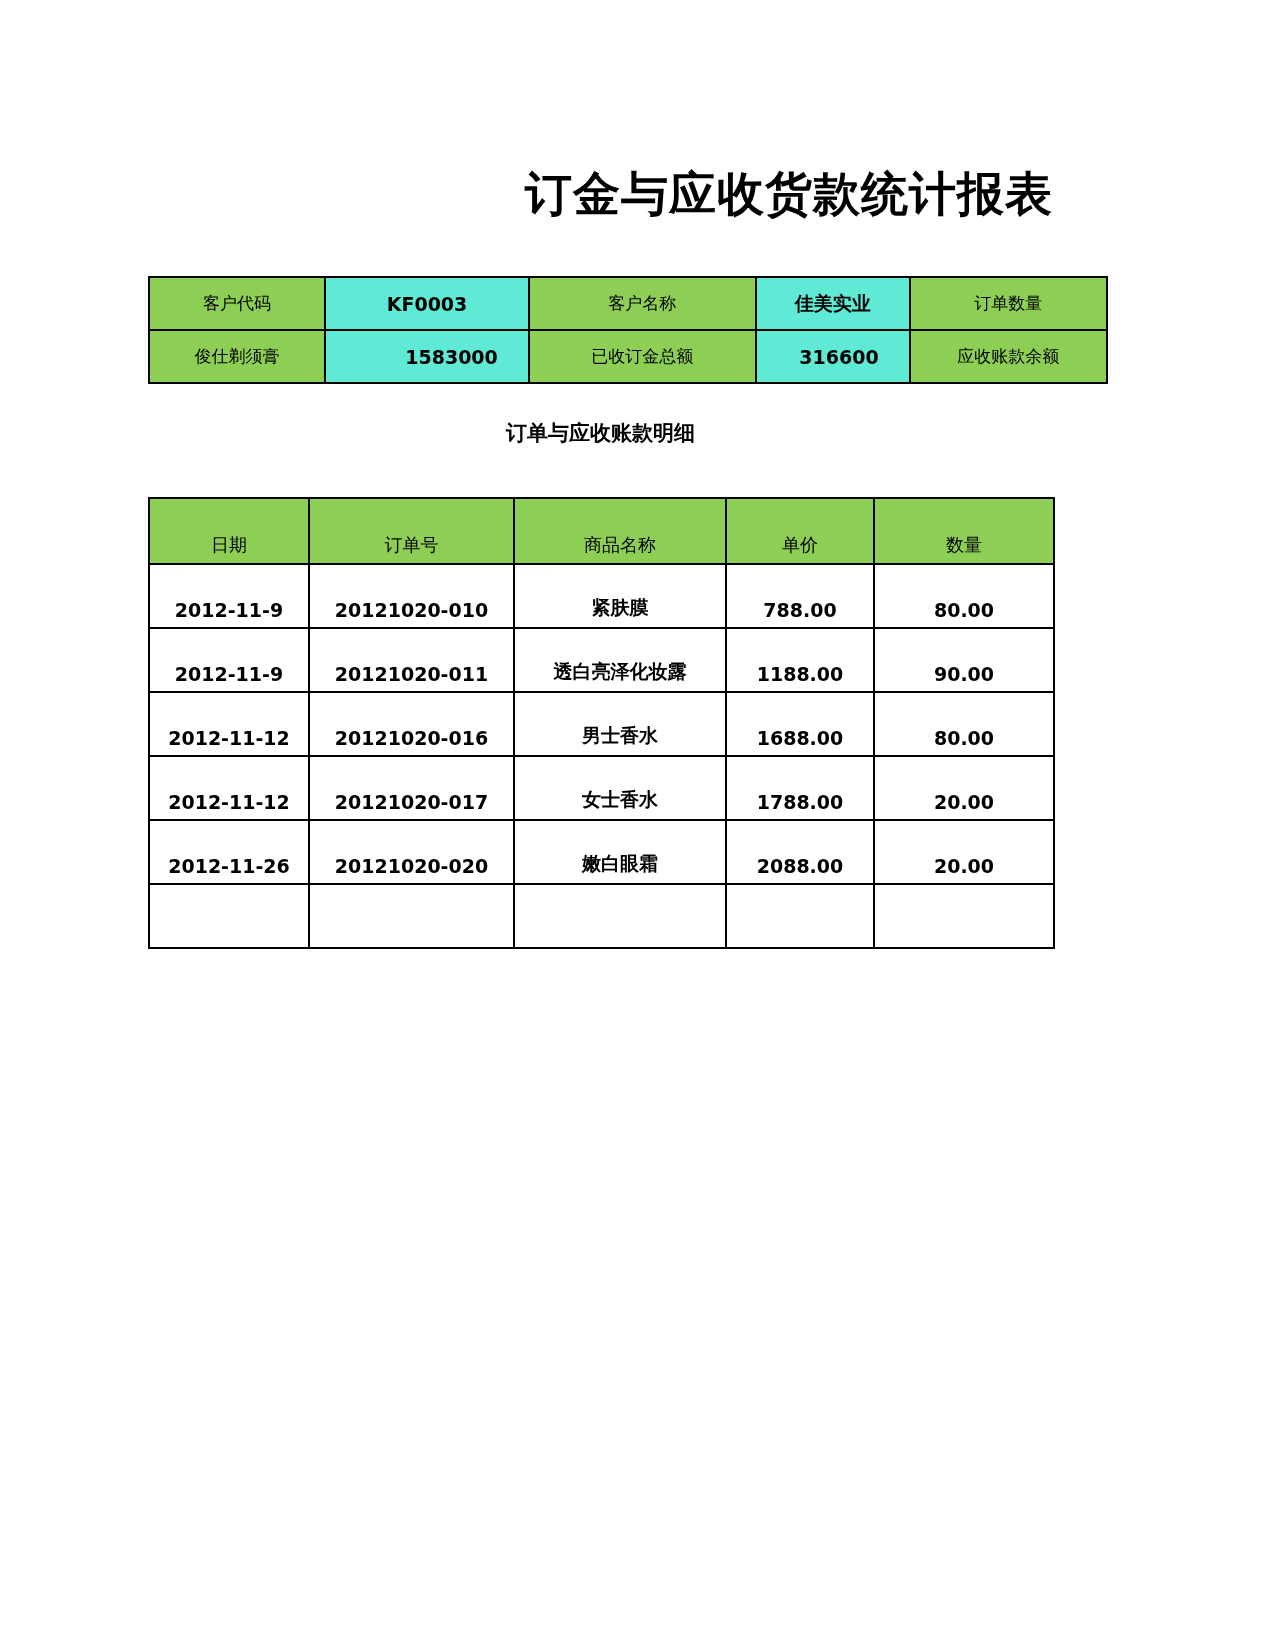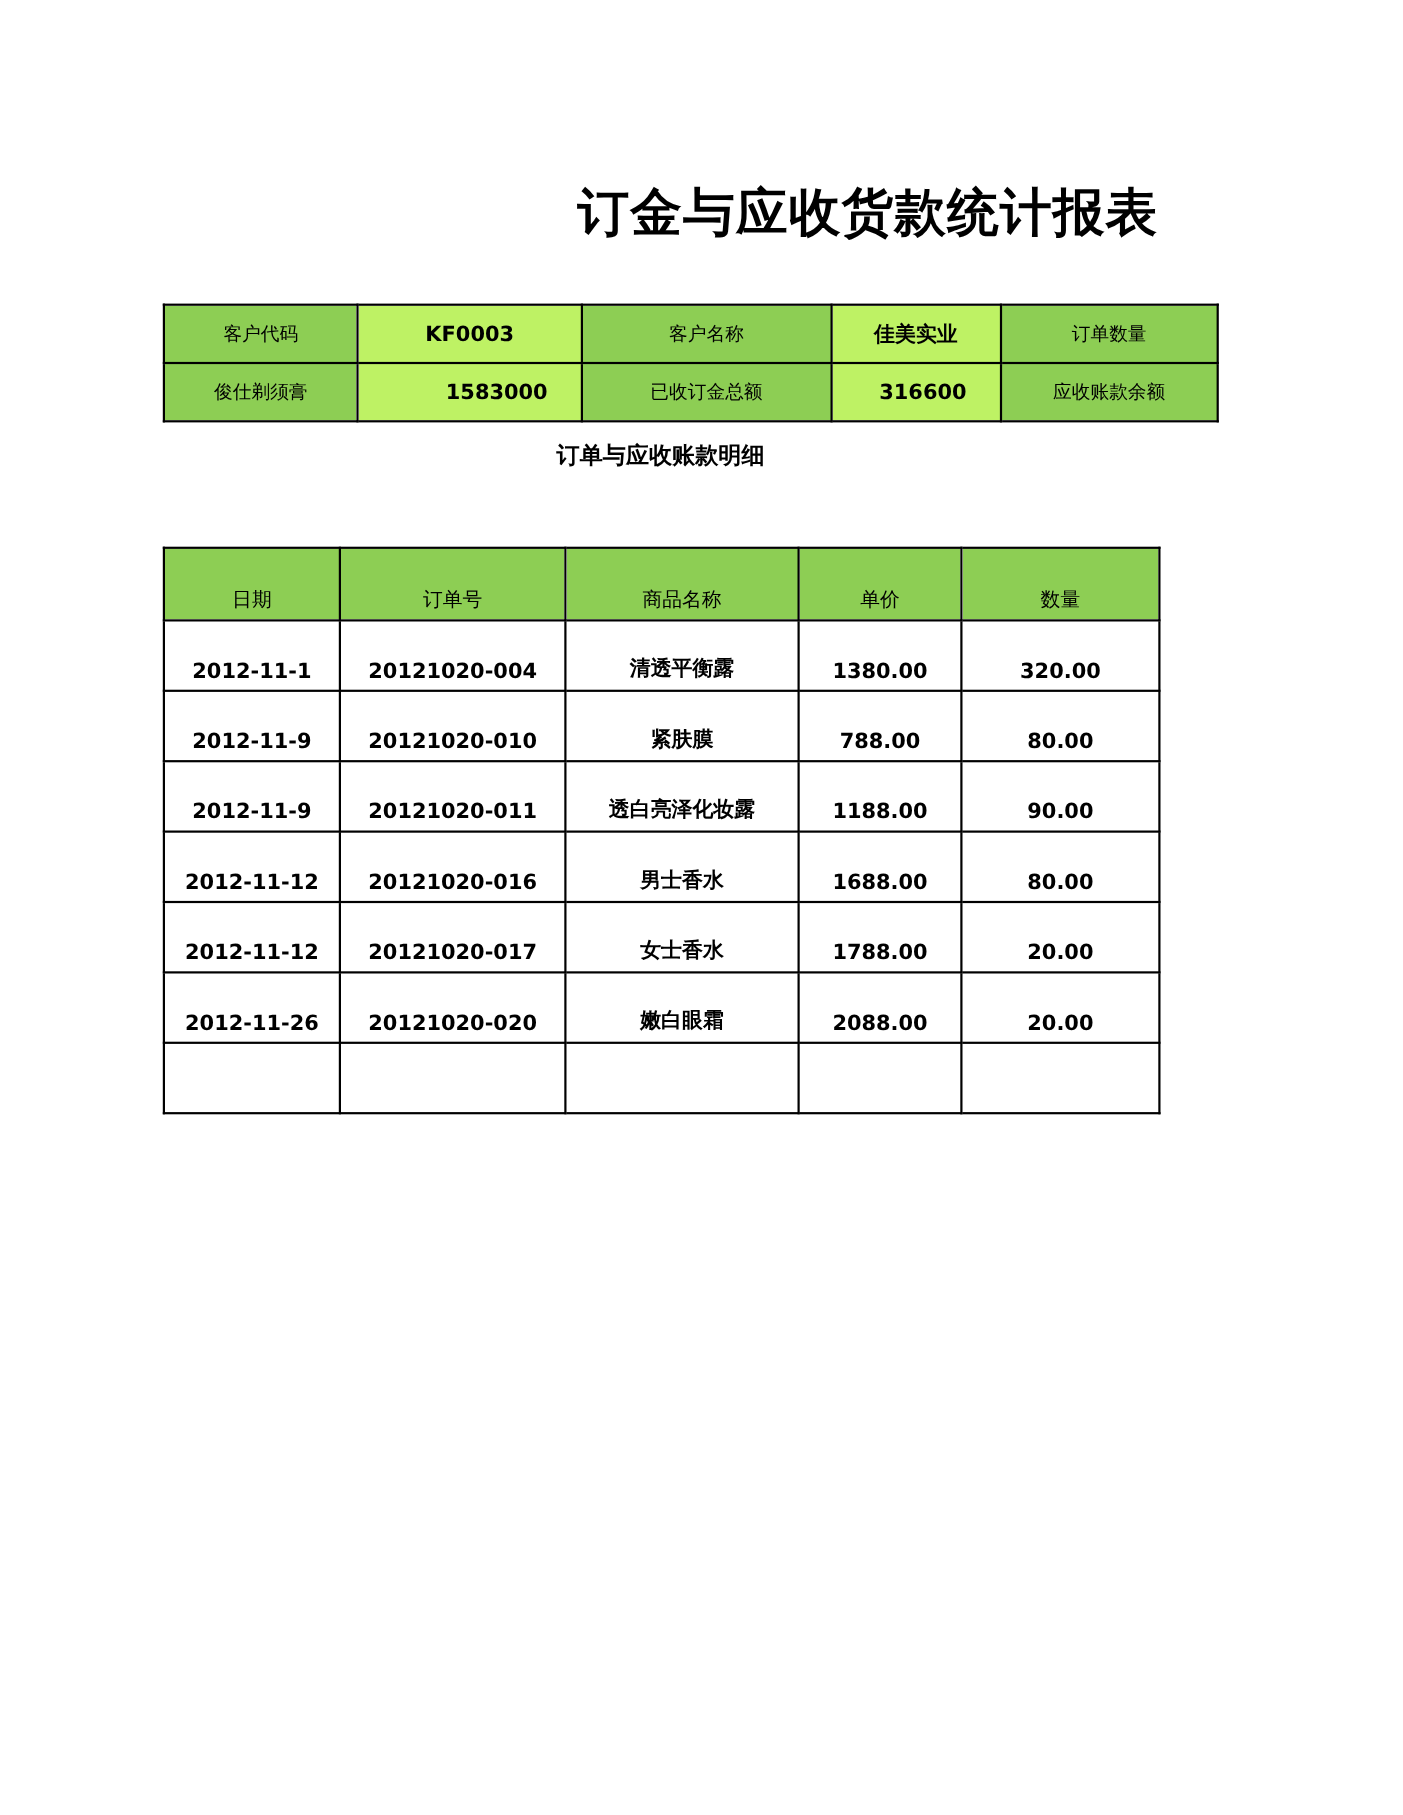--- a/index.html
+++ b/index.html
@@ -52,39 +52,39 @@
     text-align: center;
     vertical-align: middle;
     padding: 0 6px;
     white-space: nowrap;
     overflow: hidden;
   }
   .summary-table td.label {
     background: #8DCE54;
   }
   .summary-table td.value {
-    background: #bef264;
+    background: #5eead4;
     font-weight: bold;
     font-size: 19px;
   }
   .summary-table td.value.num {
     text-align: right;
     padding-right: 30px;
   }
   .sum-c1 { width: 167px; }
   .sum-c2 { width: 193px; }
   .sum-c3 { width: 215px; }
   .sum-c4 { width: 146px; }
   .sum-c5 { width: 187px; }
 
   
   .detail-subtitle {
     position: absolute;
     left: 148px;
-    top: 400px;
+    top: 419px;
     width: 905px;
     text-align: center;
     font-size: 21px;
     font-weight: bold;
     white-space: nowrap;
   }
 
   
   .detail-table {
     position: absolute;
@@ -172,27 +172,20 @@
       <tr>
           <th>日期</th>
           <th>订单号</th>
           <th>商品名称</th>
           <th>单价</th>
           <th>数量</th>
         </tr>
     </thead>
     <tbody>
         <tr class="">
-          <td>2012-11-1</td>
-          <td>20121020-004</td>
-          <td>清透平衡露</td>
-          <td>1380.00</td>
-          <td>320.00</td>
-        </tr>
-        <tr class="">
           <td>2012-11-9</td>
           <td>20121020-010</td>
           <td>紧肤膜</td>
           <td>788.00</td>
           <td>80.00</td>
         </tr>
         <tr class="">
           <td>2012-11-9</td>
           <td>20121020-011</td>
           <td>透白亮泽化妆露</td>

